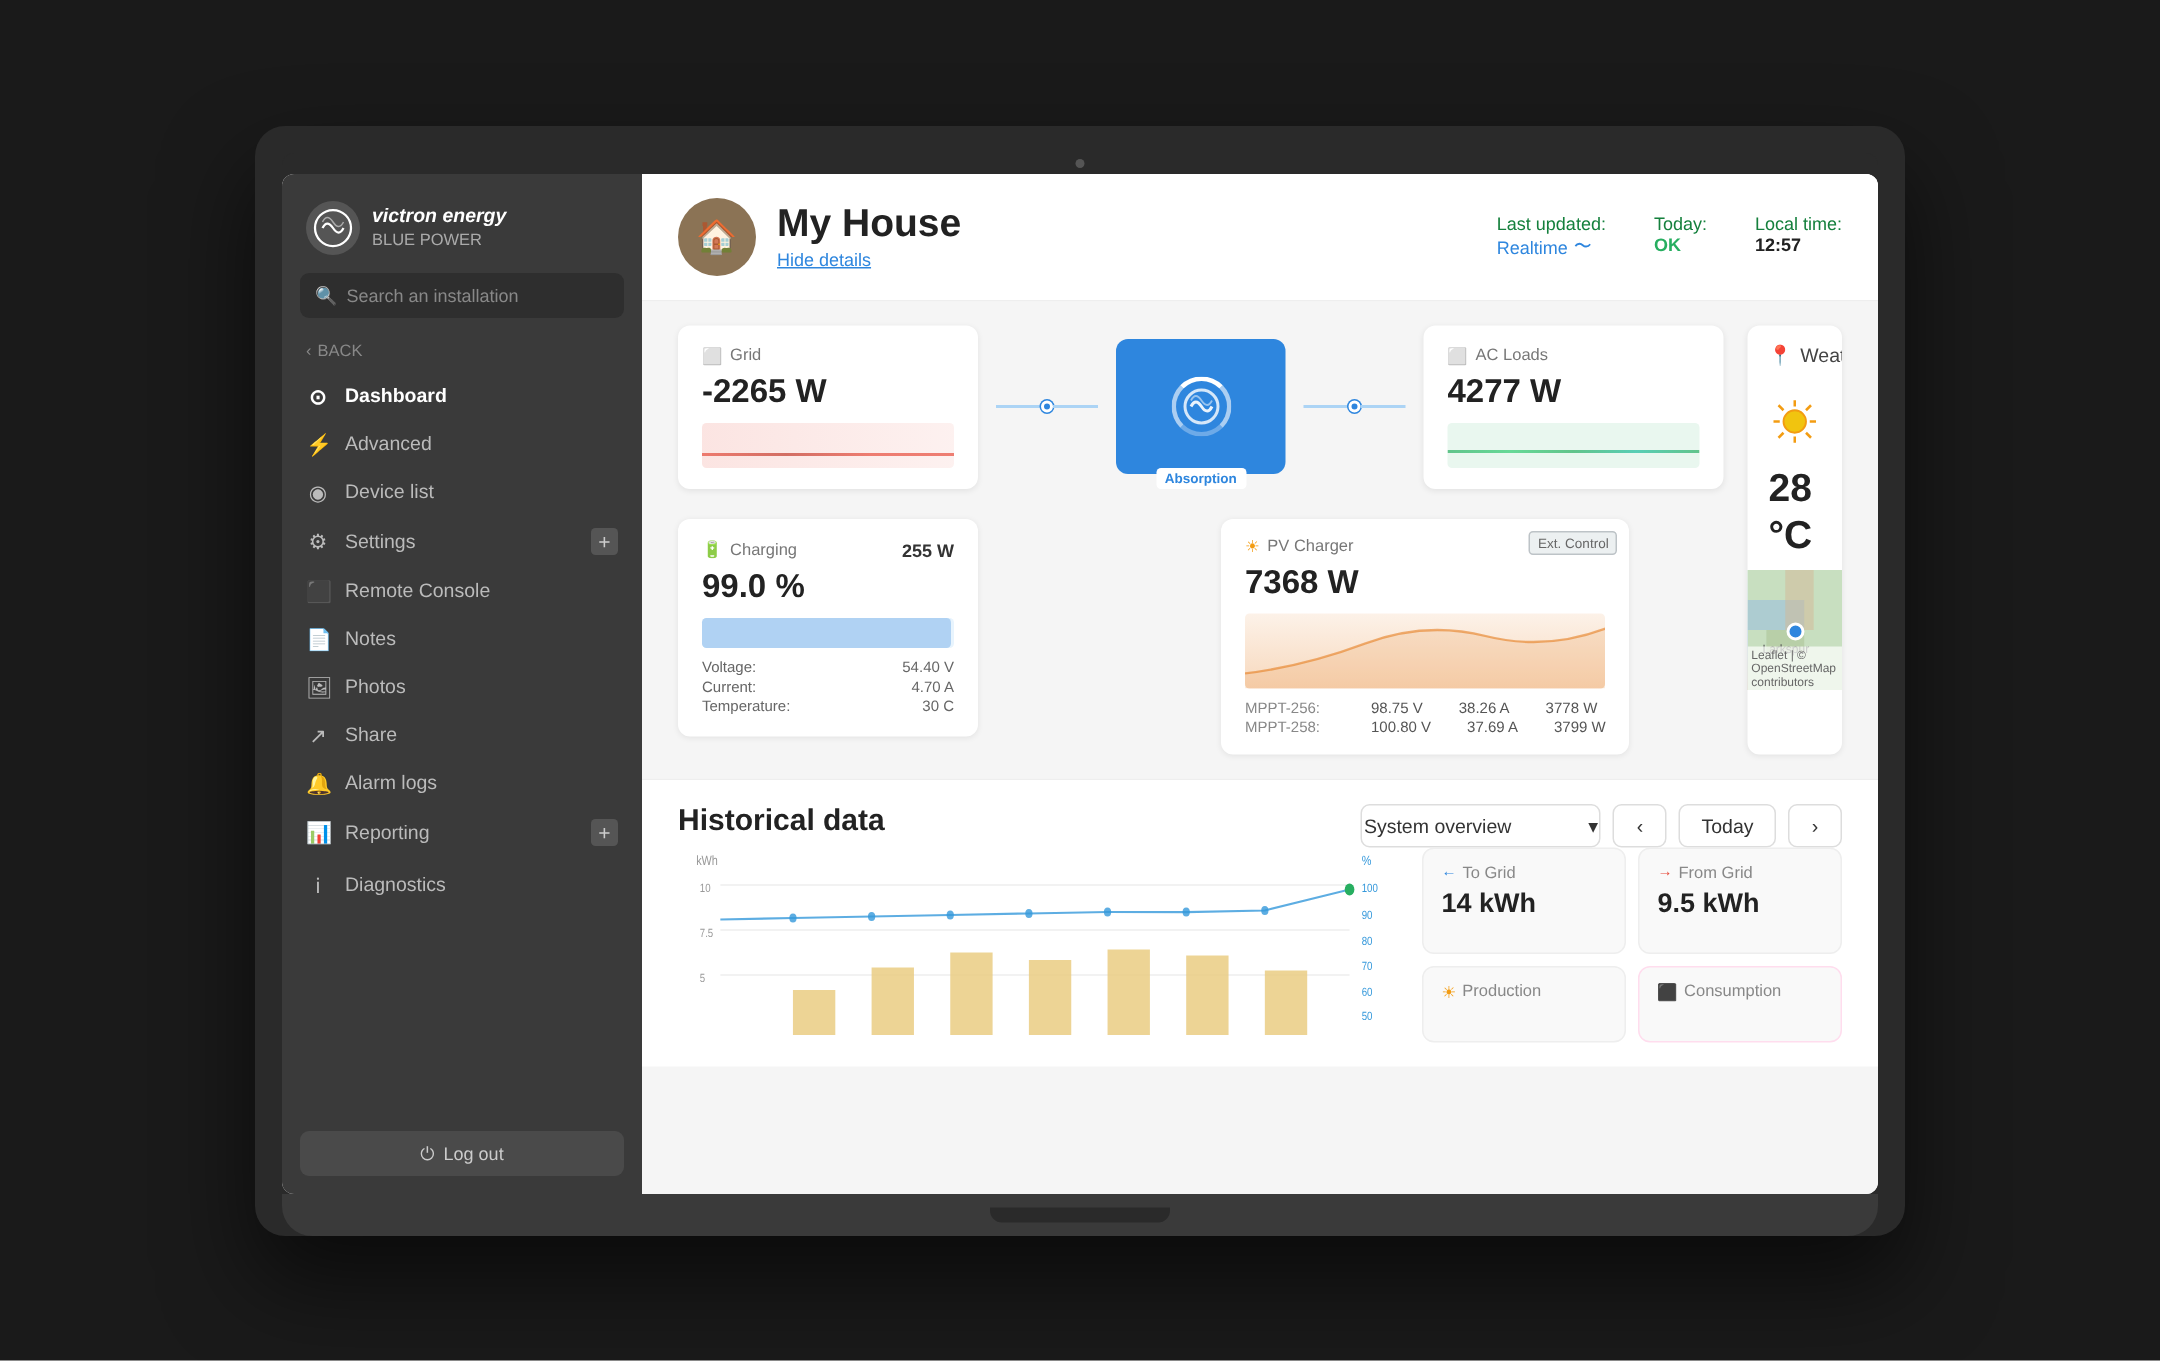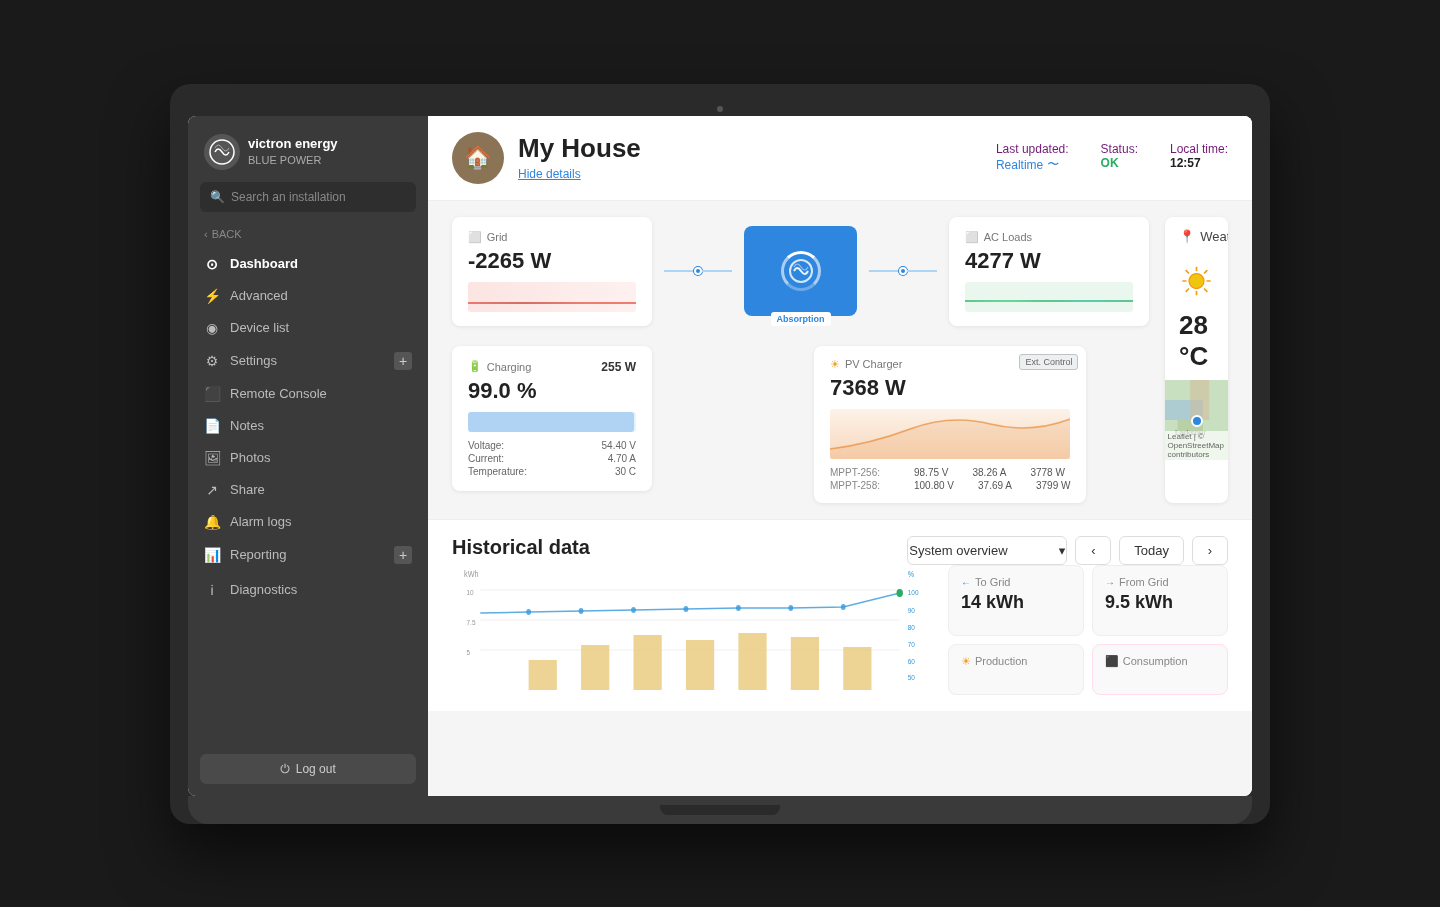--- a/index.html
+++ b/index.html
@@ -74,21 +74,21 @@
       background: #555;
       border-radius: 50%;
       display: flex;
       align-items: center;
       justify-content: center;
       color: #fff;
       font-size: 18px;
       font-weight: bold;
     }
     .logo-text { font-size: 11px; color: #aaa; line-height: 1.3; }
-    .logo-text strong { color: #fff; font-size: 13px; display: block; }
+    .logo-text strong { color: #fff; font-size: 13px; display: block; font-style: italic; }
     .sidebar-search {
       margin: 0 12px 12px;
       background: #2e2e2e;
       border-radius: 6px;
       padding: 8px 10px;
       display: flex;
       align-items: center;
       gap: 6px;
       color: #888;
       font-size: 12px;
@@ -167,21 +167,21 @@
       font-size: 22px;
     }
     .house-name { font-size: 26px; font-weight: 700; color: #222; }
     .hide-details { font-size: 12px; color: #2e86de; text-decoration: underline; cursor: pointer; }
     .header-meta {
       margin-left: auto;
       display: flex;
       gap: 32px;
       font-size: 12px;
     }
-    .meta-item label { color: #701a75; display: block; }
+    .meta-item label { color: #15803d; display: block; }
     .meta-item .val { color: #222; font-weight: 600; }
     .realtime-val { color: #2e86de; display: flex; align-items: center; gap: 4px; }
     .status-ok { color: #27ae60; font-weight: 600; }
 
     
     .dashboard-content {
       padding: 16px 24px;
       display: flex;
       gap: 16px;
     }
@@ -538,21 +538,21 @@
         </div>
         <div class="header-meta">
           <div class="meta-item">
             <label>Last updated:</label>
             <div class="realtime-val">
               <span>Realtime</span>
               <span>〜</span>
             </div>
           </div>
           <div class="meta-item">
-            <label>Status:</label>
+            <label>Today:</label>
             <div class="status-ok">OK</div>
           </div>
           <div class="meta-item">
             <label>Local time:</label>
             <div class="val">12:57</div>
           </div>
         </div>
       </div>
 
       <div class="dashboard-content">

